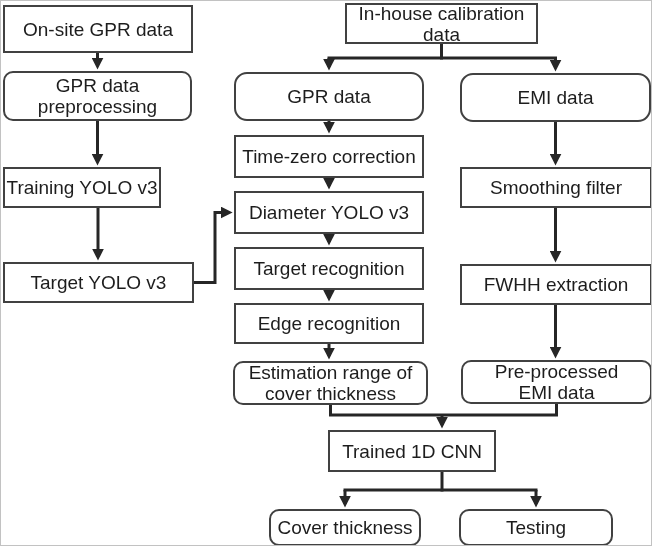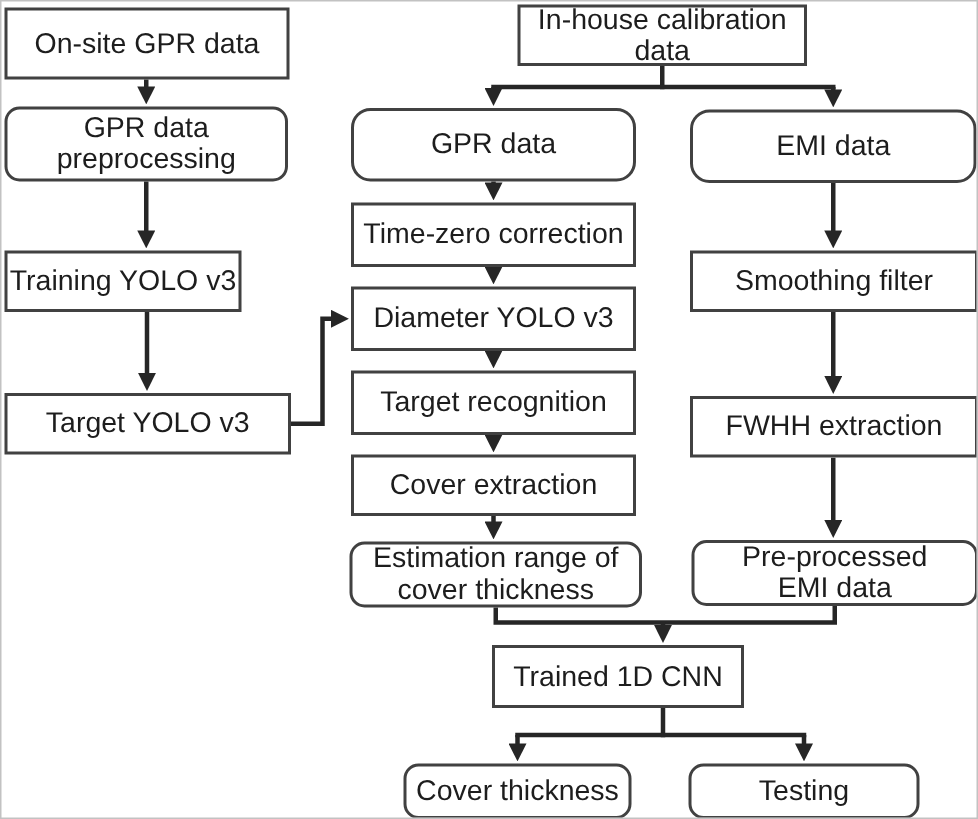--- a/index.html
+++ b/index.html
@@ -89,21 +89,21 @@
   <div class="node" style="left:2px;top:166px;width:158px;height:41px">Training YOLO v3</div>
   <div class="node" style="left:2px;top:261px;width:191px;height:41px">Target YOLO v3</div>
 
   <div class="node" style="left:344px;top:2px;width:193px;height:41px">In-house calibration
 data</div>
 
   <div class="node biground" style="left:233px;top:71px;width:190px;height:49px">GPR data</div>
   <div class="node" style="left:233px;top:134px;width:190px;height:43px">Time-zero correction</div>
   <div class="node" style="left:233px;top:190px;width:190px;height:43px">Diameter YOLO v3</div>
   <div class="node" style="left:233px;top:246px;width:190px;height:43px">Target recognition</div>
-  <div class="node" style="left:233px;top:302px;width:190px;height:41px">Cover extraction</div>
+  <div class="node" style="left:233px;top:302px;width:190px;height:41px">Edge recognition</div>
   <div class="node round" style="left:232px;top:360px;width:195px;height:44px">Estimation range of
 cover thickness</div>
 
   <div class="node biground" style="left:459px;top:72px;width:191px;height:49px">EMI data</div>
   <div class="node" style="left:459px;top:263px;width:192px;height:41px">FWHH extraction</div>
   <div class="node" style="left:459px;top:166px;width:192px;height:41px">Smoothing filter</div>
   <div class="node round" style="left:460px;top:359px;width:191px;height:44px">Pre-processed
 EMI data</div>
 
   <div class="node" style="left:327px;top:429px;width:168px;height:42px">Trained 1D CNN</div>

